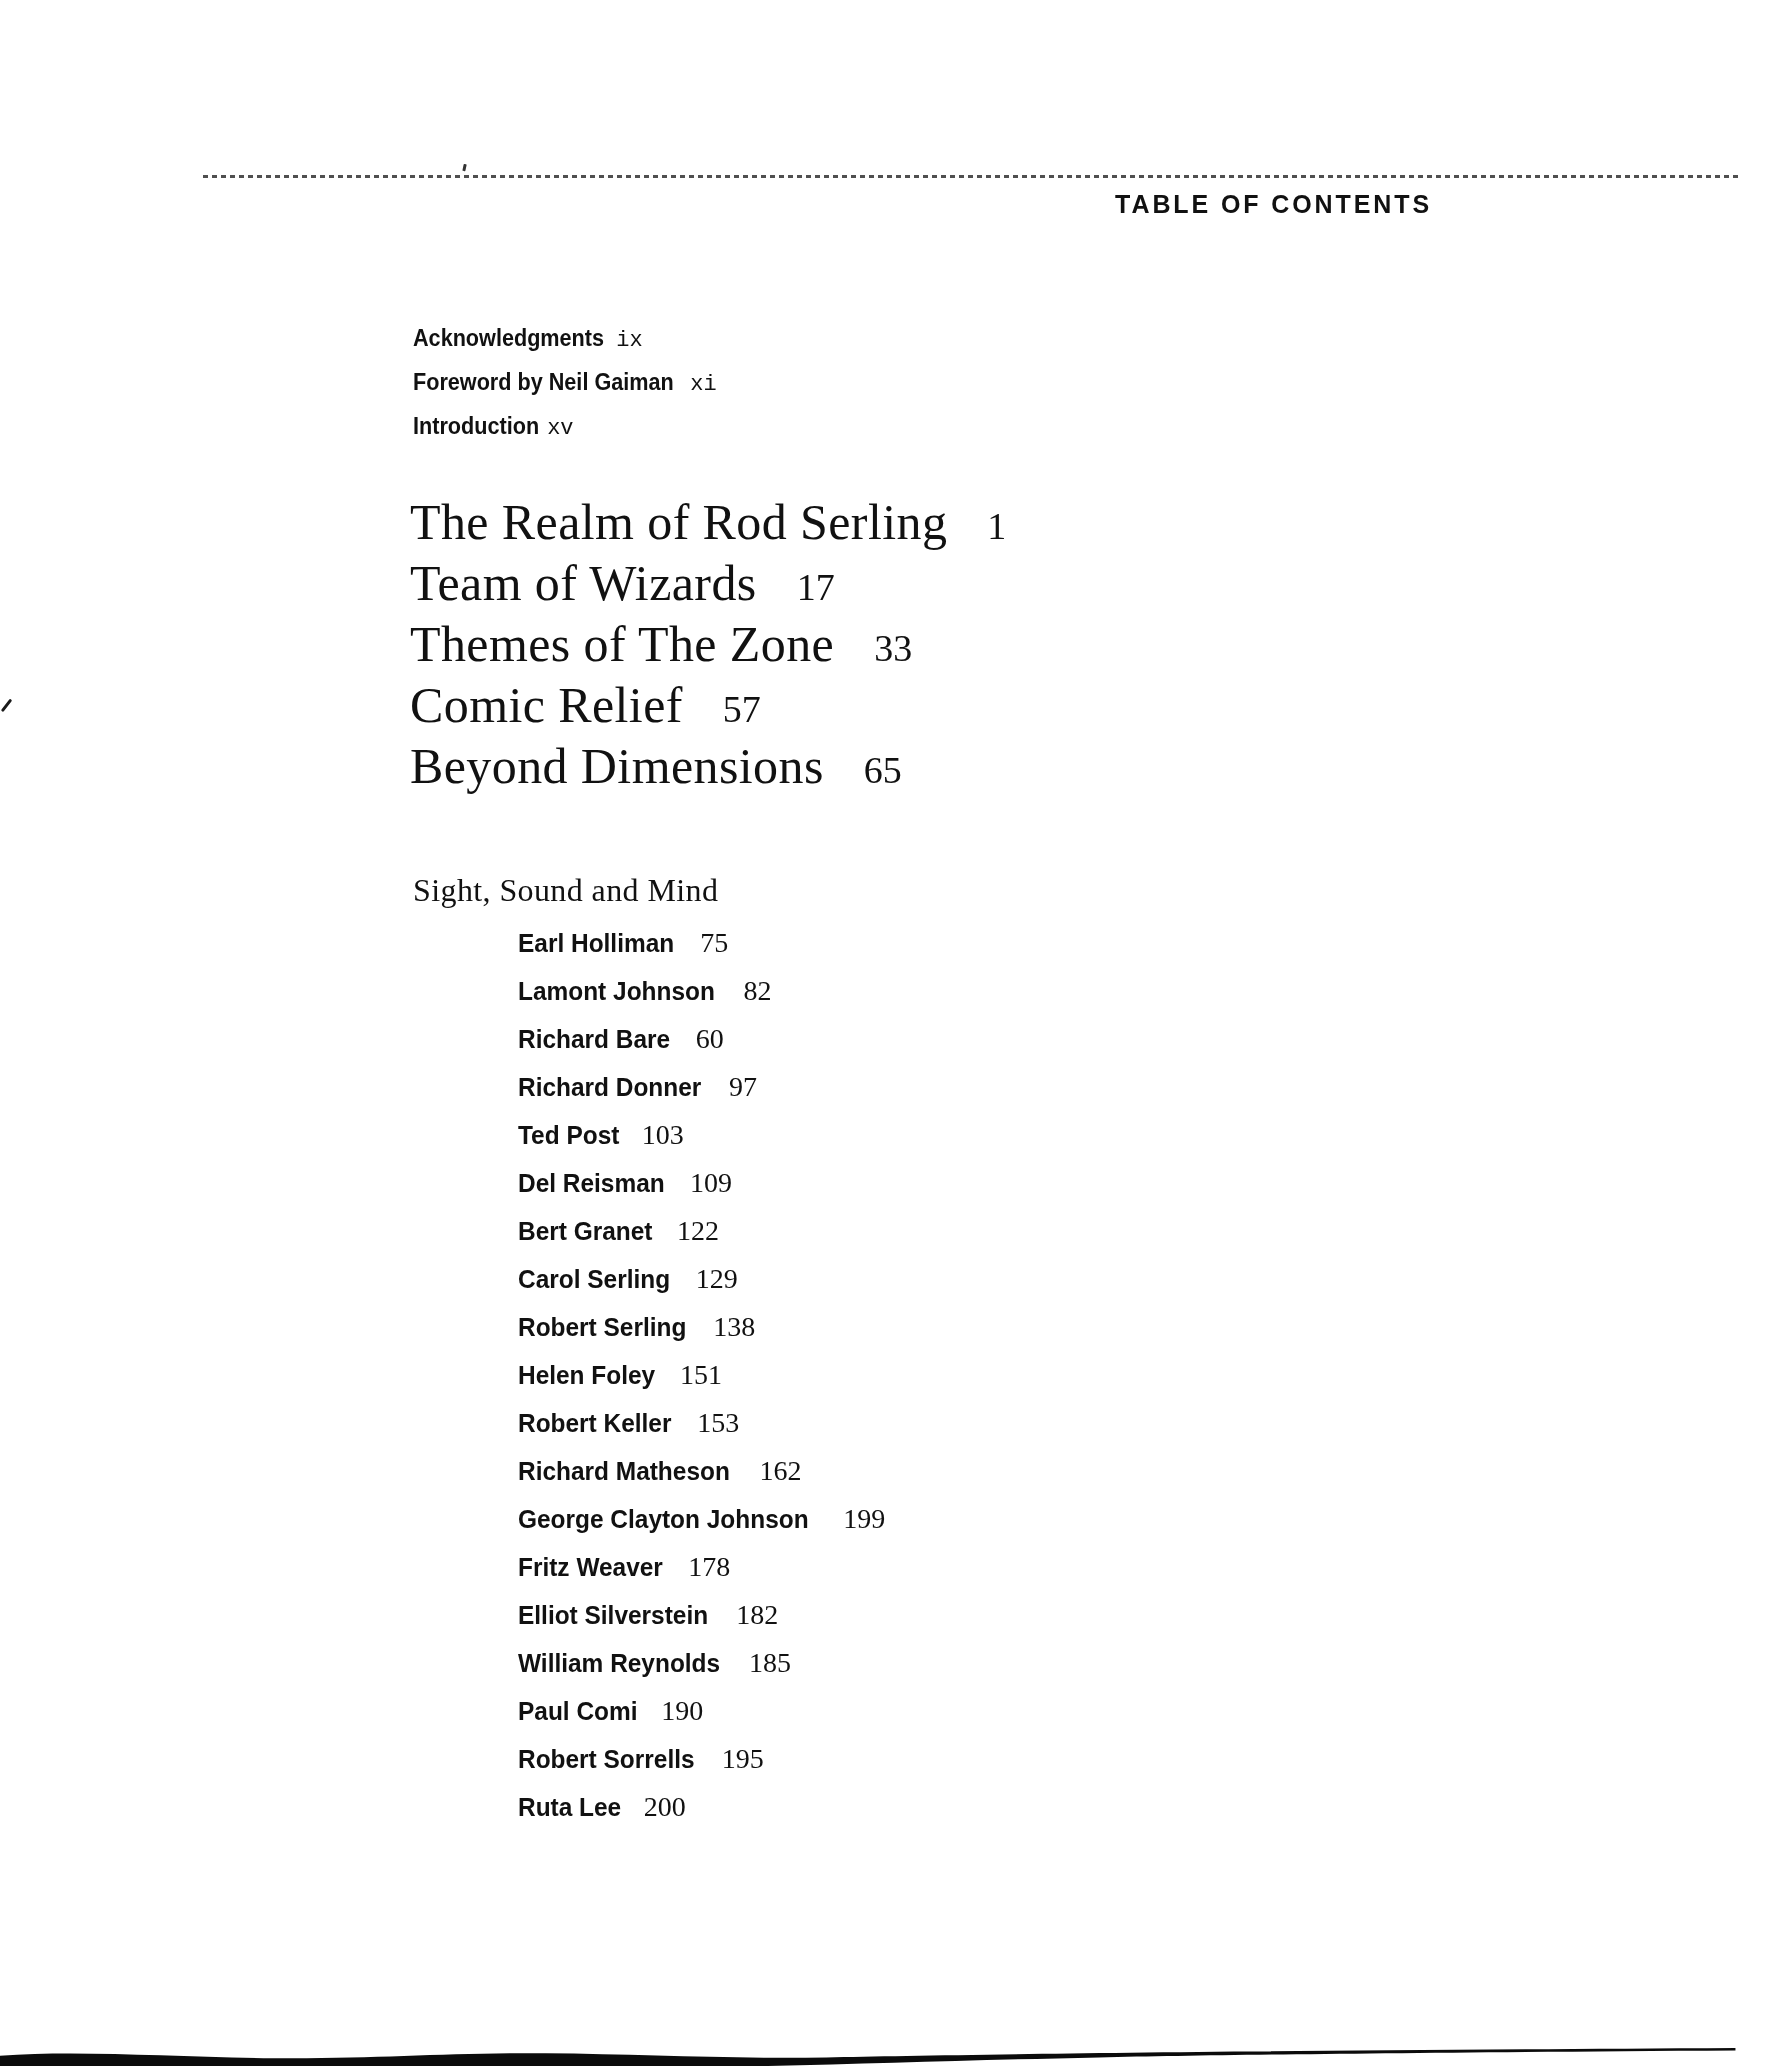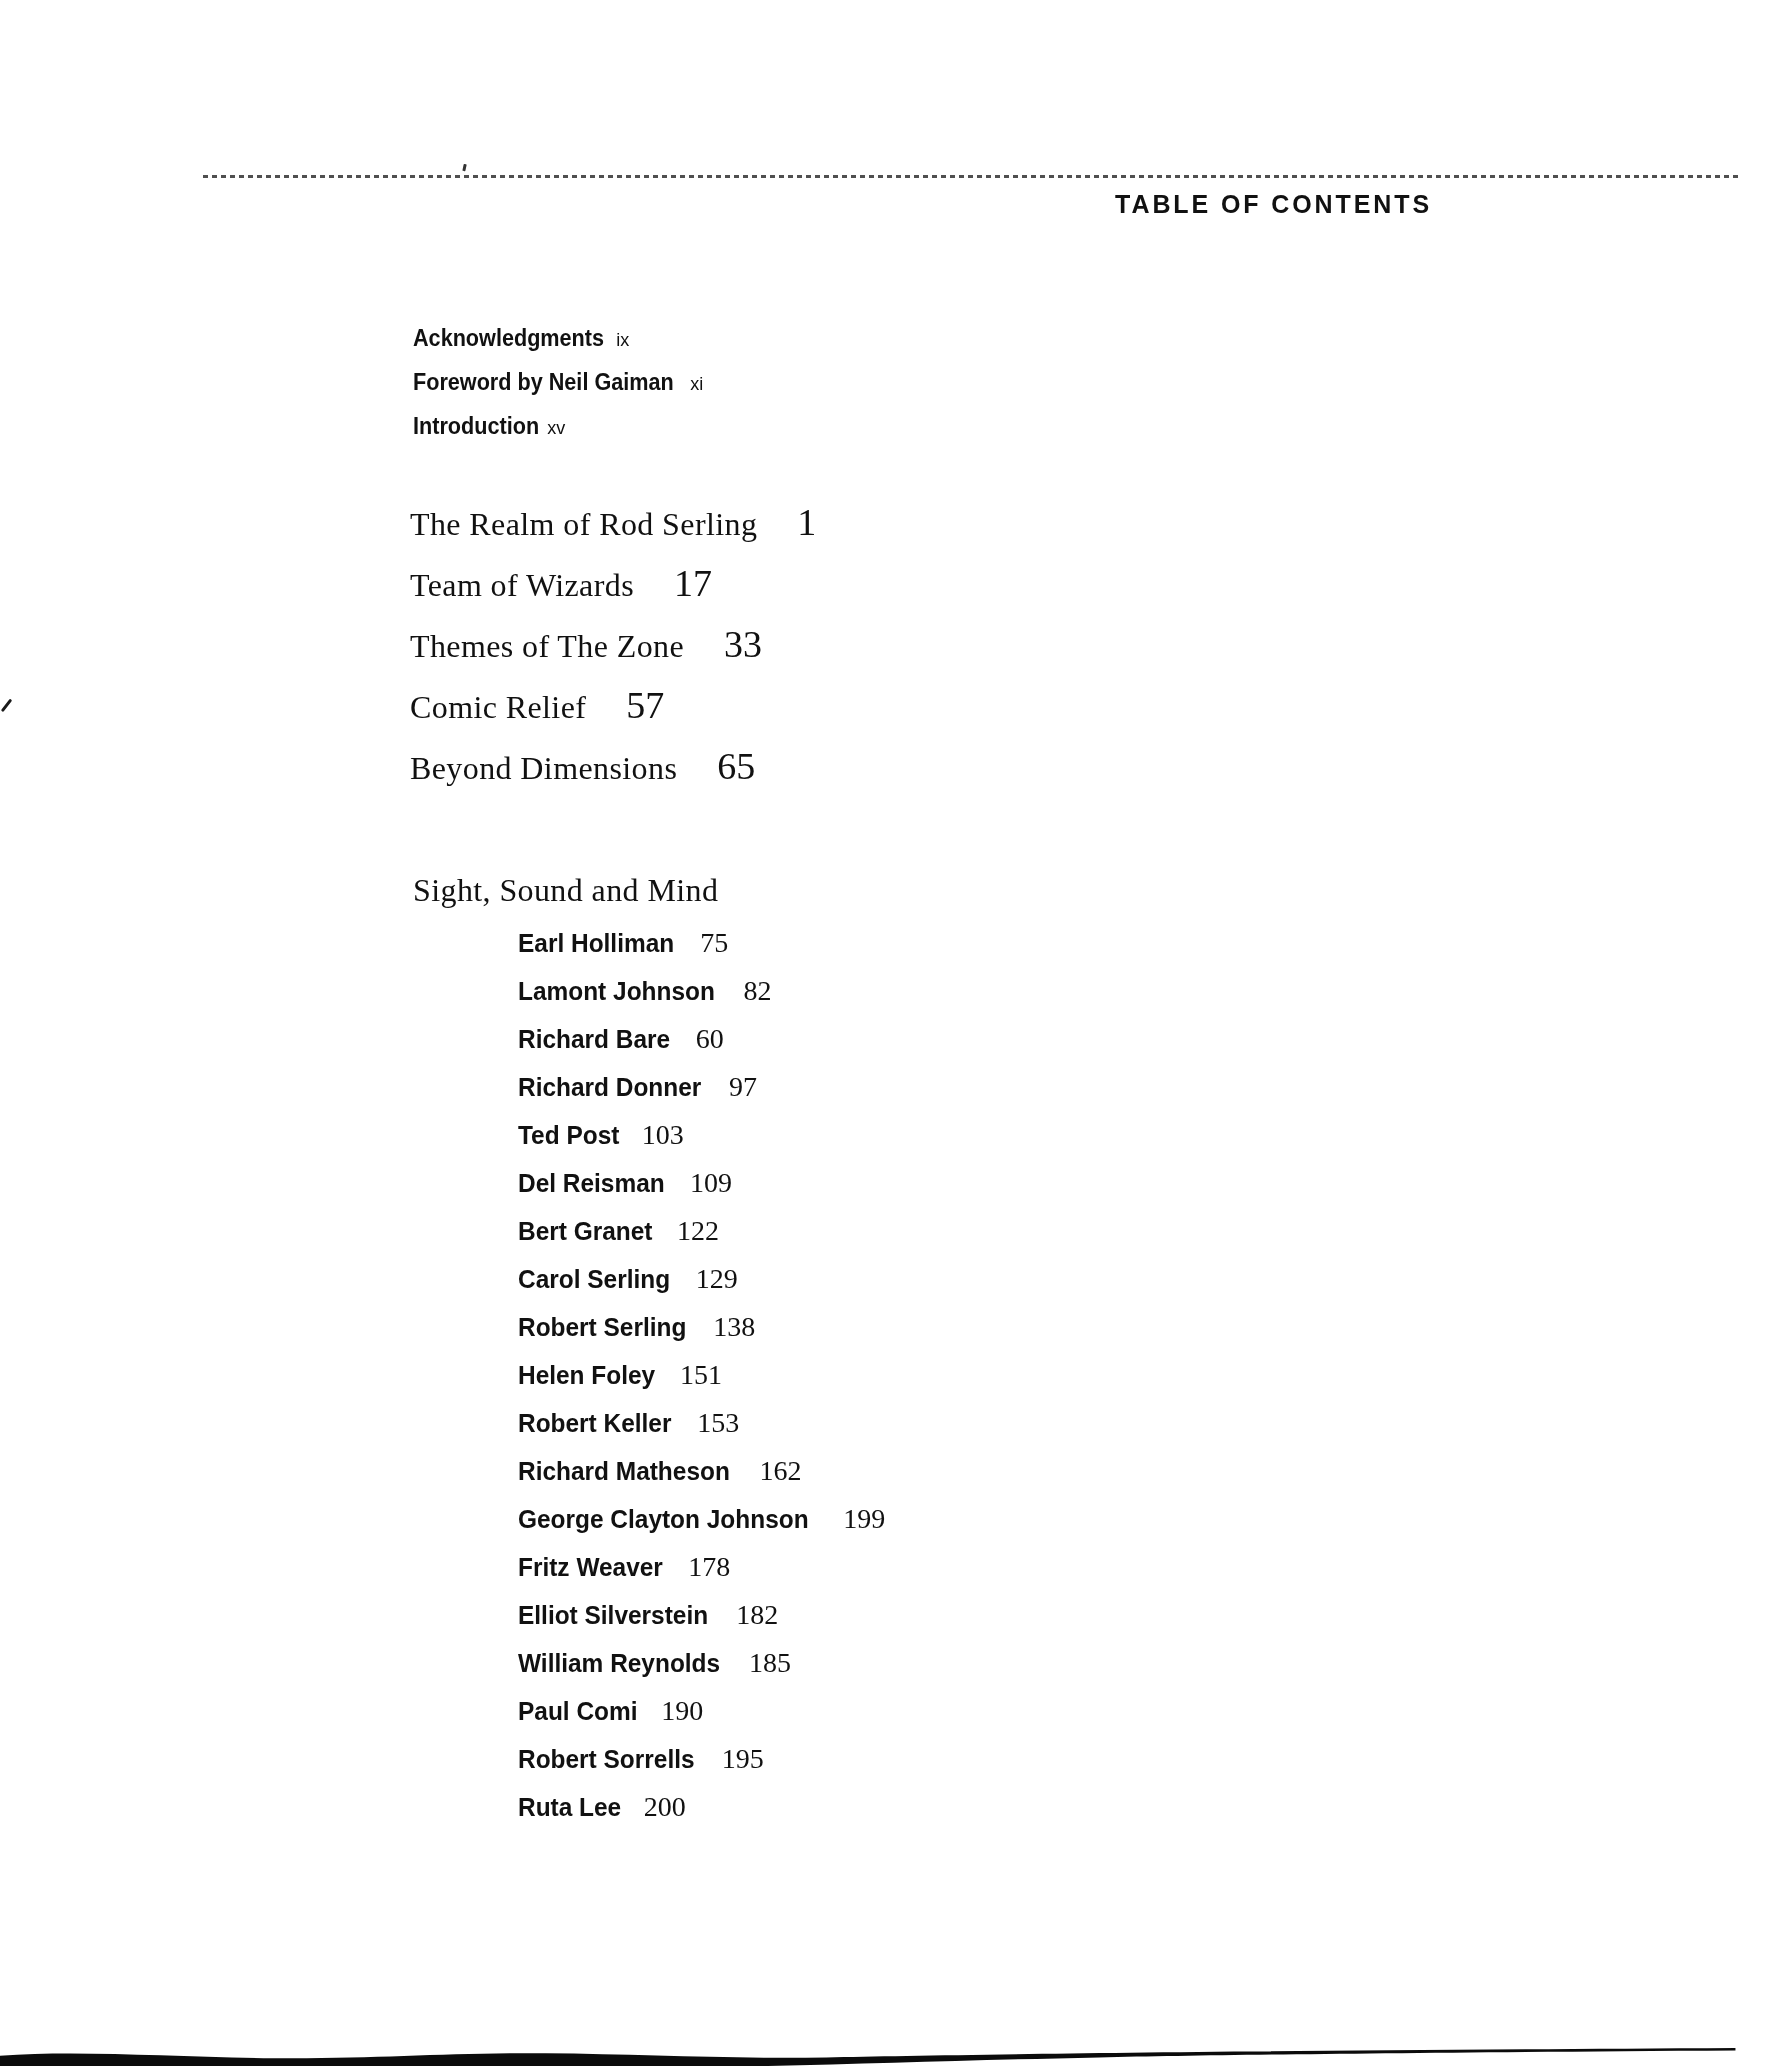--- a/index.html
+++ b/index.html
@@ -27,26 +27,26 @@
     font-weight:700;font-size:25px;letter-spacing:2.9px;
     line-height:52px;white-space:nowrap;
   }
   
   .front-matter{position:absolute;left:413px;top:316px;}
   .fm-row{height:44px;display:flex;align-items:baseline;}
   .fm-label{
     font-family:"Liberation Sans", sans-serif;font-weight:700;font-size:23px;
     line-height:44px;transform:scaleX(.94);transform-origin:left center;white-space:nowrap;
   }
-  .fm-page{font-family:Liberation Sans, sans-serif;font-size:18px;line-height:44px;}
+  .fm-page{font-family:Liberation Mono, monospace;font-size:22px;line-height:44px;}
   
   .chapters{position:absolute;left:410px;top:492px;}
   .ch-row{height:61px;display:flex;align-items:baseline;gap:40px;}
   .ch-title{
-    font-family:"Liberation Serif", serif;font-weight:400;font-size:32px;
+    font-family:"Liberation Serif", serif;font-weight:400;font-size:50px;
     letter-spacing:0.4px;line-height:61px;white-space:nowrap;
   }
   .ch-page{font-family:"Liberation Serif", serif;font-size:38px;line-height:61px;}
   
   .section-title{
     position:absolute;left:413px;top:860px;height:61px;
     font-family:"Liberation Serif", serif;font-size:32px;letter-spacing:0.4px;
     line-height:61px;white-space:nowrap;
   }
   

